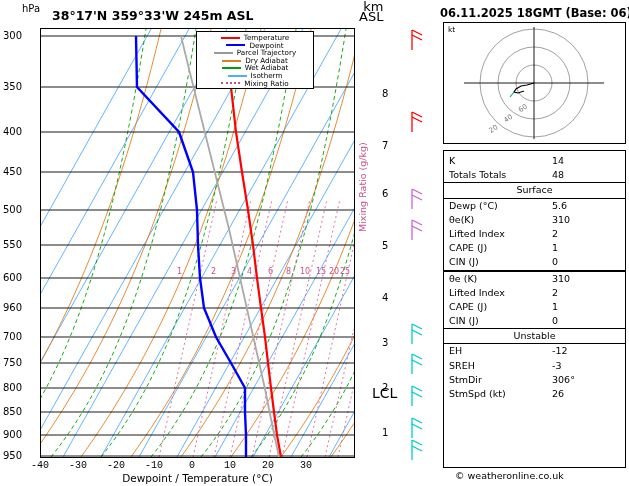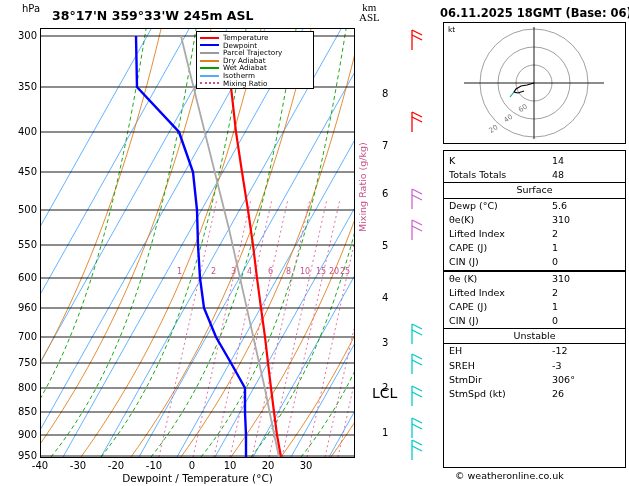--- a/index.html
+++ b/index.html
@@ -3,34 +3,34 @@
 <meta charset="utf-8">
 <style>
   html,body{margin:0;padding:0;}
   body{width:629px;height:486px;background:#ffffff;font-family:"DejaVu Sans",sans-serif;overflow:hidden;position:relative;}
   .root{position:absolute;left:0;top:0;width:629px;height:364px;}
 
   
   #skewt-panel{position:absolute;left:0;top:0;width:396px;height:486px;}
   #hpa-label{position:absolute;left:22px;top:3px;font-size:10px;color:#000;}
   #station-title{position:absolute;left:52px;top:8px;font-size:12.5px;font-weight:bold;color:#000;letter-spacing:0px;}
-  #km-label{position:absolute;left:359px;top:2px;font-size:11px;color:#000;text-align:center;line-height:10px;font-family:Liberation Serif, serif;}
+  #km-label{position:absolute;left:359px;top:2px;font-size:13px;color:#000;text-align:right;line-height:10px;}
 
   #plot{position:absolute;left:40px;top:28px;width:315px;height:430px;border:1px solid #000;box-sizing:border-box;overflow:hidden;background:#fff;}
   #plot svg{position:absolute;left:0;top:0;}
 
-  .ytick{position:absolute;right:359px;font-size:10px;color:#000;text-align:right;width:34px;}
-  .xtick{position:absolute;font-size:10px;color:#000;text-align:center;width:30px;}
+  .ytick{position:absolute;right:359px;font-size:10px;color:#000;width:34px;}
+  .xtick{position:absolute;font-size:10px;color:#000;text-align:center;width:30px;font-family:Liberation Mono, monospace;}
   #xaxis-title{position:absolute;left:40px;top:472px;width:315px;text-align:center;font-size:10.5px;color:#000;}
 
   .kmtick{position:absolute;font-size:10px;color:#000;}
 
   
   #legend{position:absolute;left:196px;top:31px;width:118px;height:58px;background:#fff;border:1px solid #000;box-sizing:border-box;padding:2px 3px;}
-  .lgrow{display:flex;align-items:center;height:7.6px;}
+  .lgrow{display:flex;align-items:center;height:7.6px;justify-content:center;}
   .lgline{width:19px;height:0;border-top-width:2px;border-top-style:solid;margin-right:4px;}
   .lgtxt{font-size:7.2px;color:#000;line-height:7.6px;white-space:nowrap;}
 
   .mixlabel{position:absolute;font-size:8px;color:#c8508c;}
   #mixing-axis-label{position:absolute;left:357px;top:232px;font-size:9.5px;color:#c8508c;transform:rotate(-90deg);transform-origin:left top;white-space:nowrap;}
   #lcl-label{position:absolute;left:372px;top:385px;font-size:14px;color:#000;}
 
   
   #barbs{position:absolute;left:398px;top:24px;width:34px;height:440px;}
 

